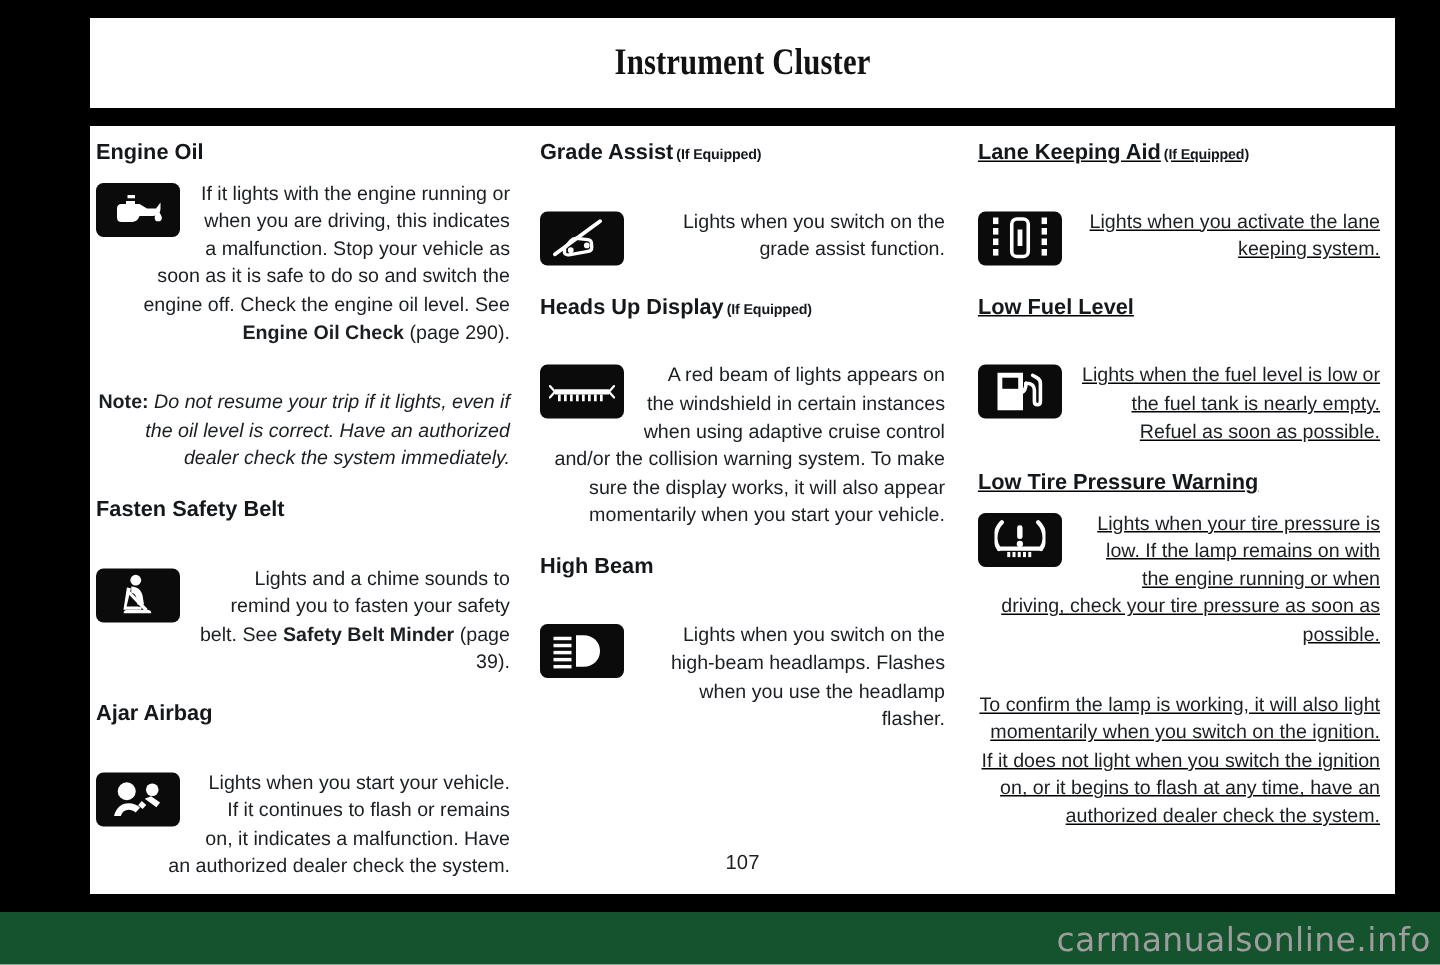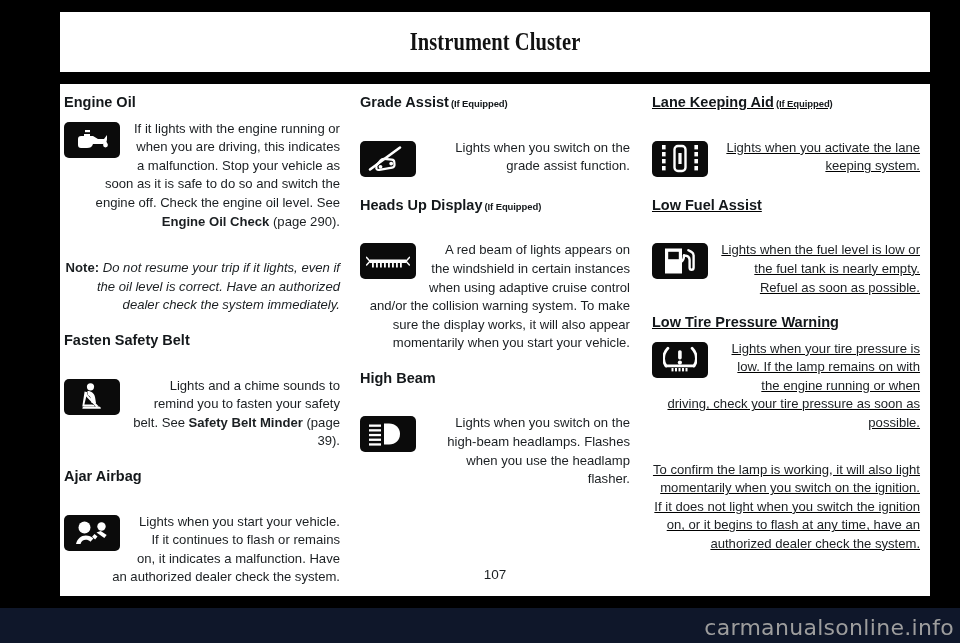--- a/index.html
+++ b/index.html
@@ -143,21 +143,21 @@
     color: #1b1f22;
   }
 
   
   .watermark {
     position: absolute;
     left: 0;
     top: 608px;
     width: 960px;
     height: 35px;
-    background: #0f172a;
+    background: #14532d;
   }
   .watermark-text {
     position: absolute;
     right: 6px;
     top: 7px;
     font-size: 22px;
     letter-spacing: 0.3px;
     color: #9d9d9d;
     font-family: "DejaVu Sans", sans-serif;
   }
@@ -299,21 +299,21 @@
         <rect x="33.4" y="22" width="3.6" height="4.4"></rect>
       </g>
       <rect x="13.5" y="2" width="11" height="25" rx="3.4" stroke="#fff" stroke-width="2.4" fill="none"></rect>
       <rect x="17.4" y="9" width="3.2" height="11" fill="#fff"></rect>
     </svg>
               </div>
               <p><span>Lights when you activate the lane keeping system.</span></p>
             </div>
           </div>
           <div class="sec">
-            <h2 class="sec-title"><span>Low Fuel Assist</span></h2>
+            <h2 class="sec-title"><span>Low Fuel Level</span></h2>
             <div class="sec-body clearfix">
               <div class="telltale">
                 <svg width="34" height="28" viewBox="0 0 34 28" fill="none">
       <rect x="2" y="1.5" width="17" height="25" fill="#fff"></rect>
       <rect x="5.2" y="4.8" width="10.6" height="7.4" fill="#0b0b0b"></rect>
       <path d="M21 8.5 c3.6 0 5.6 1.6 5.6 4.6 v7.4 c0 1.5 .8 2.3 2 2.3 c1.3 0 2 -.8 2 -2.3 v-12 c0 -1.8 -.7 -2.8 -2.2 -3.6 l-3 -1.7" stroke="#fff" stroke-width="2.4" fill="none" stroke-linecap="round"></path>
       <path d="M21 8.5 c0 3.5 -1.2 5.6 -3.2 6.4" stroke="#fff" stroke-width="2.4" fill="none" stroke-linecap="round"></path>
     </svg>
               </div>
               <p><span>Lights when the fuel level is low or the fuel tank is nearly empty. Refuel as soon as possible.</span></p>

